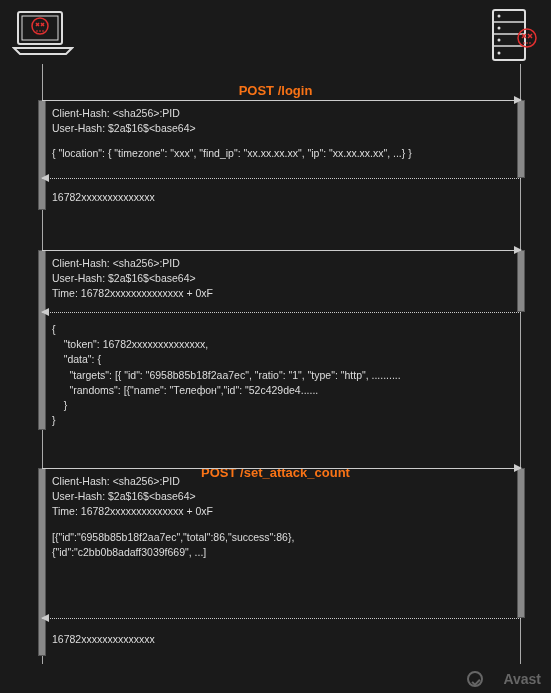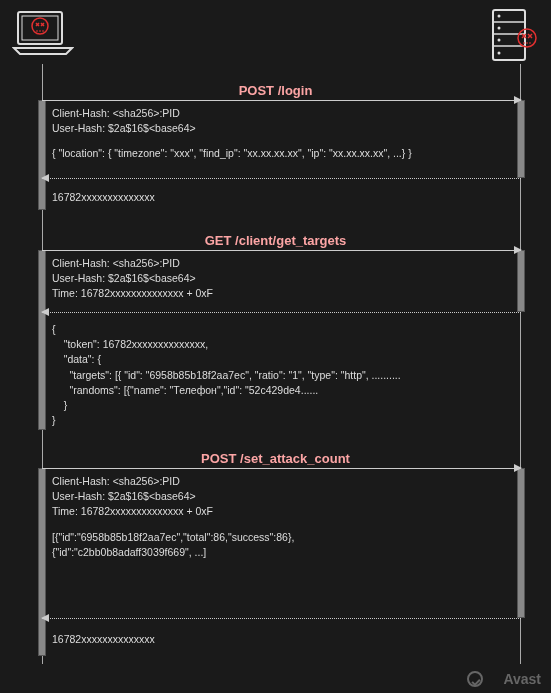--- a/index.html
+++ b/index.html
@@ -37,21 +37,21 @@
   .lifeline-right {
     position: absolute;
     right: 30px;
     top: 64px;
     width: 1px;
     height: 600px;
     background: #aaa;
   }
   .msg-label {
     position: absolute;
-    color: #fca5a5;
+    color: #f97316;
     font-size: 13px;
     font-weight: bold;
     width: 100%;
     text-align: center;
   }
   .arrow-right {
     position: absolute;
     left: 42px;
     right: 30px;
     height: 1px;
@@ -189,39 +189,38 @@
   <div class="text-block" style="top:106px;">
     <div><span class="hdr-key">Client-Hash:</span><span> &lt;sha256&gt;:PID</span></div>
     <div><span class="hdr-key">User-Hash:</span><span> $2a$16$&lt;base64&gt;</span></div>
     <div style="height:10px;"></div>
     <div>{  "location": { "timezone": "xxx", "find_ip": "xx.xx.xx.xx",  "ip": "xx.xx.xx.xx", ...} }</div>
   </div>
 
   <div class="arrow-left-dashed" style="top:178px;"></div>
   <div class="text-block" style="top:190px;">16782xxxxxxxxxxxxxx</div>
 
-  <div class="msg-label" style="top:233px;">GET /client/get_targets</div>
   <div class="arrow-right" style="top:250px;"></div>
 
   <div class="text-block" style="top:256px;">
     <div><span class="hdr-key">Client-Hash:</span><span> &lt;sha256&gt;:PID</span></div>
     <div><span class="hdr-key">User-Hash:</span><span> $2a$16$&lt;base64&gt;</span></div>
     <div><span class="hdr-key">Time:</span><span> 16782xxxxxxxxxxxxxx + 0xF</span></div>
   </div>
 
   <div class="arrow-left-dashed" style="top:312px;"></div>
   <div class="text-block json-indent" style="top:322px;">{
     "token": 16782xxxxxxxxxxxxxx,
     "data": {
       "targets": [{ "id": "6958b85b18f2aa7ec", "ratio": "1", "type": "http", ..........
       "randoms": [{"name": "Телефон","id": "52c429de4......
     }
 }</div>
 
-  <div class="msg-label" style="top:451px;">POST /set_attack_count</div>
+  <div class="msg-label" style="top:465px;">POST /set_attack_count</div>
   <div class="arrow-right" style="top:468px;"></div>
 
   <div class="text-block" style="top:474px;">
     <div><span class="hdr-key">Client-Hash:</span><span> &lt;sha256&gt;:PID</span></div>
     <div><span class="hdr-key">User-Hash:</span><span> $2a$16$&lt;base64&gt;</span></div>
     <div><span class="hdr-key">Time:</span><span> 16782xxxxxxxxxxxxxx + 0xF</span></div>
     <div style="height:10px;"></div>
     <div>[{"id":"6958b85b18f2aa7ec","total":86,"success":86},</div>
     <div>{"id":"c2bb0b8adaff3039f669", ...]</div>
   </div>

